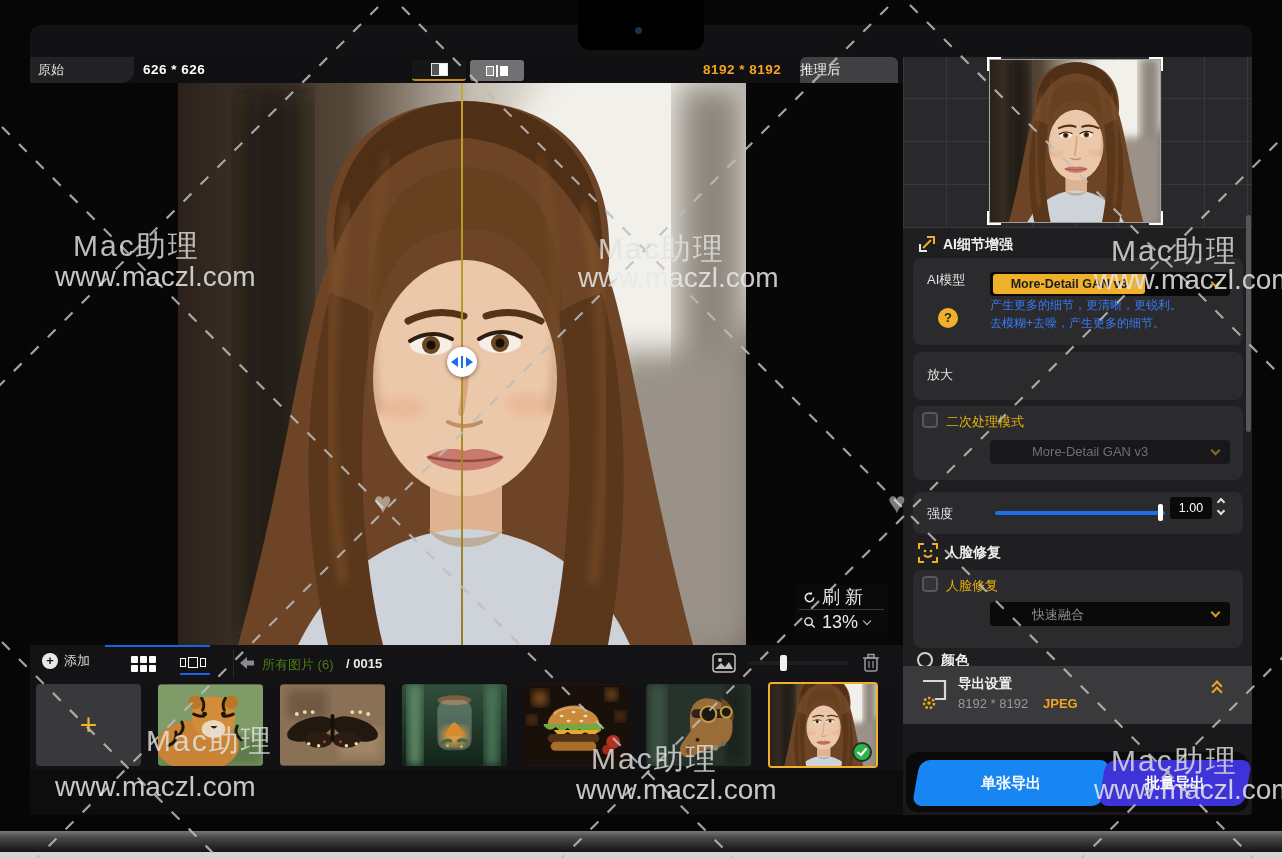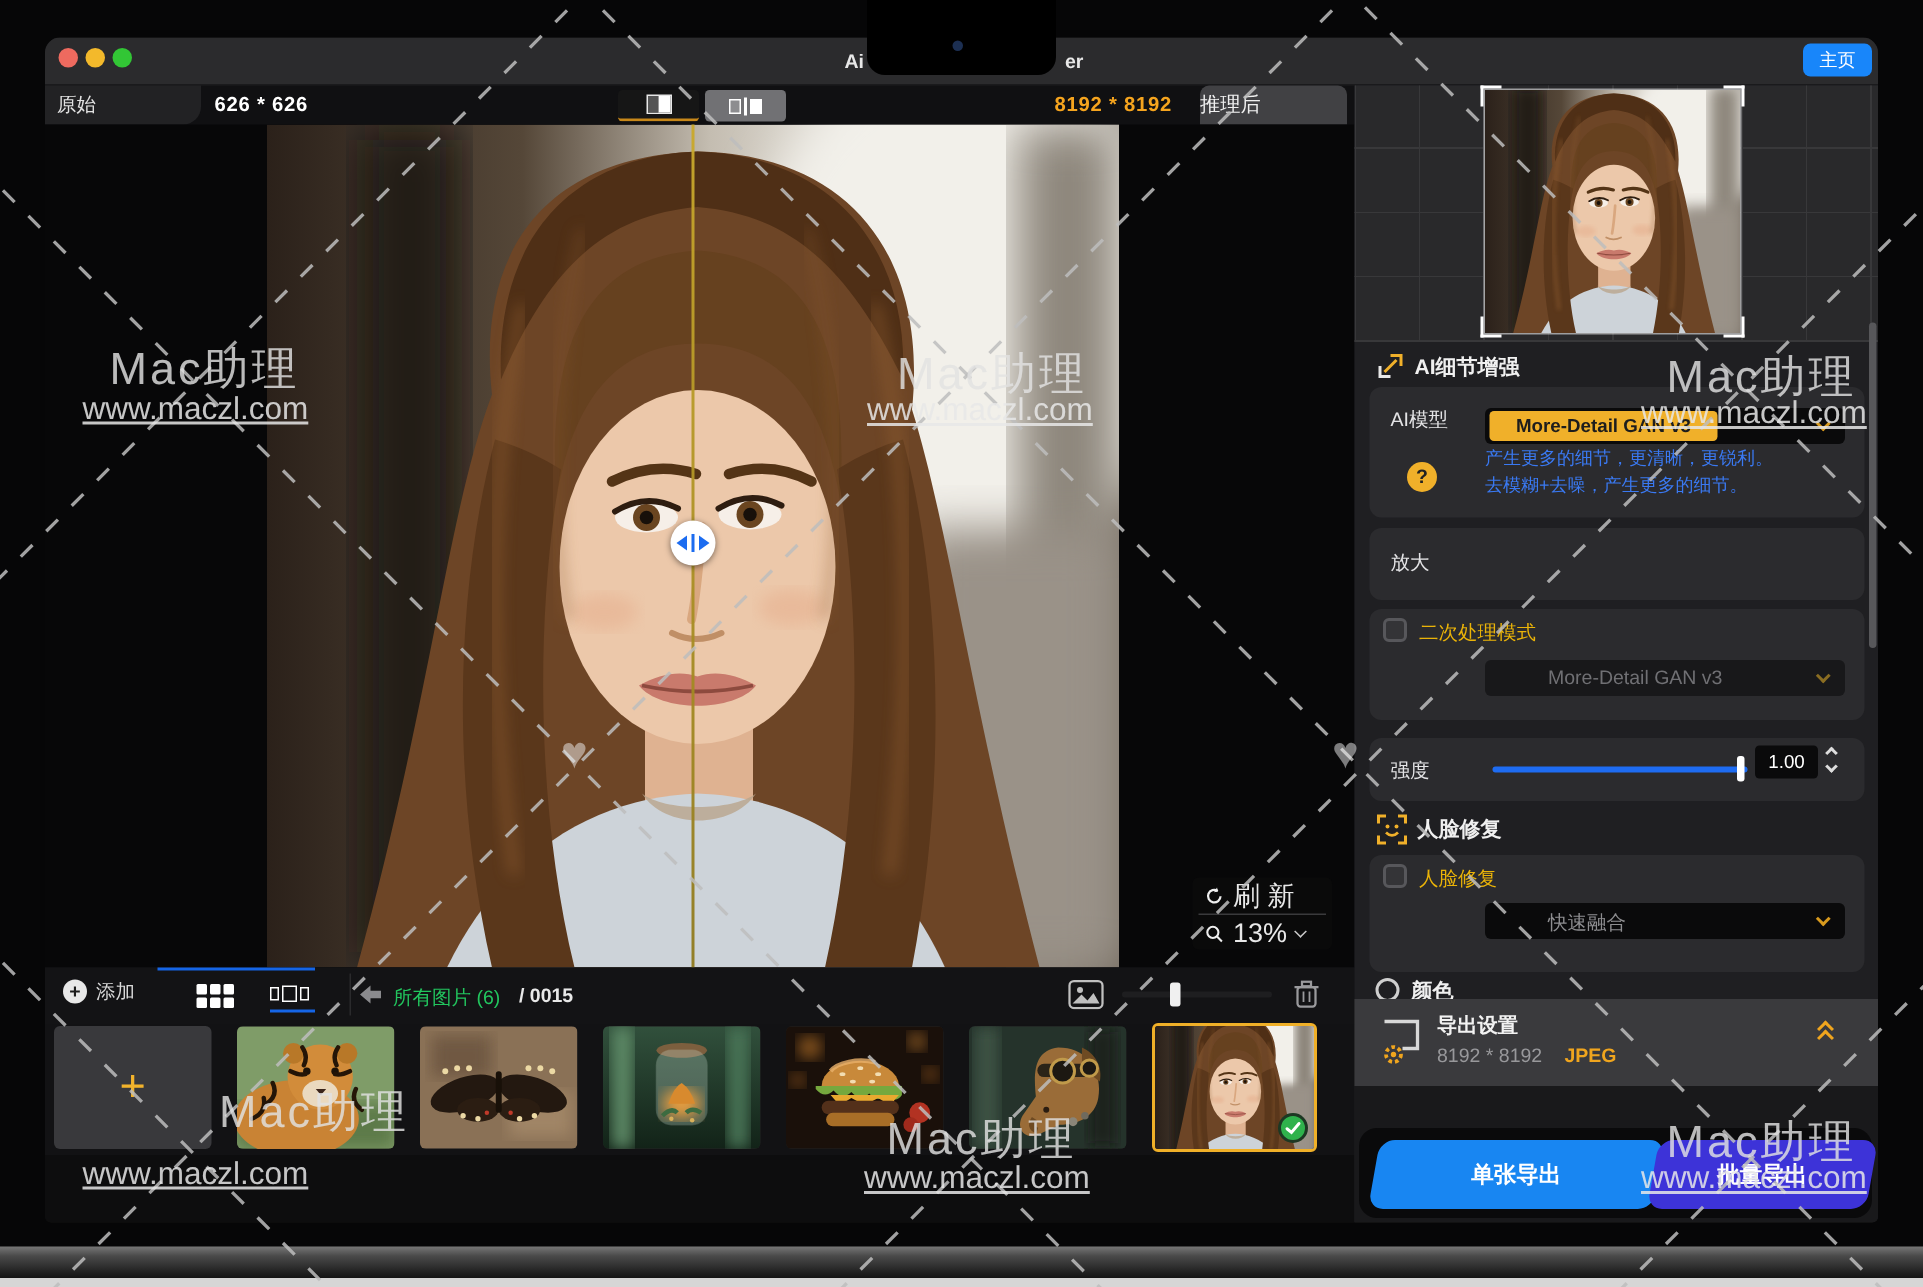--- a/index.html
+++ b/index.html
@@ -93,21 +93,21 @@
   .footer{position:absolute;left:873px;top:699px;width:349px;height:91px;background:#19191b;}
   .btnwrap{position:absolute;left:876px;top:727px;width:342px;height:60px;background:#0a0a0b;border-radius:12px;}
   .exp-btn{position:absolute;top:735px;height:46px;transform:skewX(-10deg);border-radius:10px;
     display:flex;align-items:center;justify-content:center;color:#fff;font-size:15px;font-weight:bold;}
   .exp-btn span{transform:skewX(10deg);}
   .scrollbar{position:absolute;left:1216px;top:190px;width:5px;height:217px;background:#57575a;border-radius:3px;}
 
   
   .wm{position:absolute;z-index:50;pointer-events:none;}
   .wm-brand{font-size:30px;color:rgba(226,226,226,.82);letter-spacing:2px;}
-  .wm-url{font-size:21px;color:rgba(232,232,232,.85);text-decoration:underline;}
+  .wm-url{font-size:28px;color:rgba(232,232,232,.85);}
   .wm-heart{font-size:30px;color:rgba(242,242,242,.5);}
 
   .icon-grid{display:grid;grid-template-columns:repeat(3,7px);grid-template-rows:repeat(2,7px);gap:2px;}
   .icon-grid i{background:#fff;border-radius:1px;}
 </style>
 </head>
 <body>
 
 <svg width="0" height="0" style="position:absolute">
   <defs>
@@ -258,30 +258,20 @@
       <circle cx="70" cy="64" r="3" fill="#8a8578"></circle>
         <circle cx="78" cy="60" r="2.5" fill="#6f6a5e"></circle>
     </g>
   </defs>
 </svg>
 
 <div class="stage">
 
   <div class="window">
 
-    <div class="titlebar">
-      <div class="light" style="left:9px;background:#ee6a5f"></div>
-      <div class="light" style="left:27px;background:#f3b92b"></div>
-      <div class="light" style="left:45px;background:#32c635"></div>
-      <span class="win-title" style="left:533px">Ai</span>
-      <span class="win-title" style="left:680px">er</span>
-      <div class="home-btn">
-          <span>主页</span>
-        </div>
-    </div>
 
     <div class="tabstrip"></div>
     <div class="tab-orig"><span>原始</span></div>
     <span class="size-text" style="left:113px">626 * 626</span>
     <div class="toggle" style="left:382px;background:#161616;border-bottom:2px solid #c8881a">
       <span style="display:flex;width:17px;height:13px;border:1.5px solid #e8e8e8;">
         <i style="flex:1;background:#555"></i>
           <i style="flex:1;background:#fff"></i>
       </span>
     </div>
@@ -347,21 +337,21 @@
       <i style="width:10px;height:11px;border:1.5px solid #fff"></i>
       <i style="width:6px;height:9px;border:1.5px solid #fff"></i>
     </div>
     <div class="abs" style="left:150px;top:648px;width:30px;height:2px;background:#1565e6"></div>
     <div class="abs" style="left:203px;top:624px;width:1px;height:28px;background:#2a2a2c"></div>
     <div class="abs" style="left:209px;top:631px">
       <svg width="16" height="14" viewBox="0 0 16 14">
           <path d="M8,1 L1,7 L8,13 L8,9.5 L15,9.5 L15,4.5 L8,4.5 Z" fill="#8a8a8d"></path>
         </svg>
     </div>
-    <span class="abs gtxt" style="left:232px;top:631px;color:#22c55e">所有图片 (6)</span>
+    <span class="abs gtxt" style="left:232px;top:631px;color:#4d7c0f">所有图片 (6)</span>
     <span class="abs gtxt" style="left:316px;top:631px;color:#e8e8e8;font-weight:bold">/ 0015</span>
     <div class="abs" style="left:682px;top:628px">
       <svg width="24" height="20" viewBox="0 0 24 20">
           <rect x="1" y="1" width="22" height="18" rx="3" stroke="#c0c0c0" stroke-width="1.5" fill="none"></rect>
           <circle cx="8" cy="7" r="2" fill="#c0c0c0"></circle>
           <path d="M3,16 L9,10 L13,14 L17,9 L21,16 Z" fill="#c0c0c0"></path>
         </svg>
     </div>
     <div class="abs" style="left:718px;top:636px;width:100px;height:4px;background:#1e1e20;border-radius:2px"></div>
     <div class="abs" style="left:750px;top:630px;width:7px;height:16px;background:#f0f0f0;border-radius:2px"></div>

